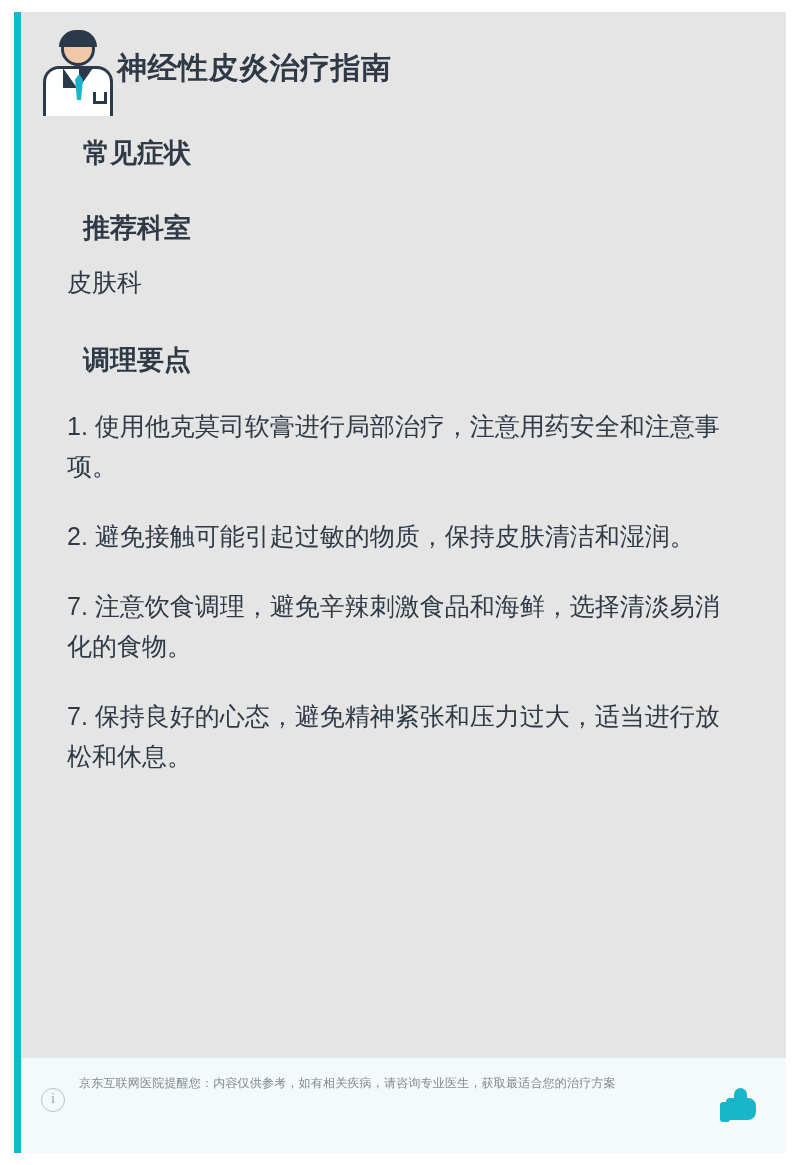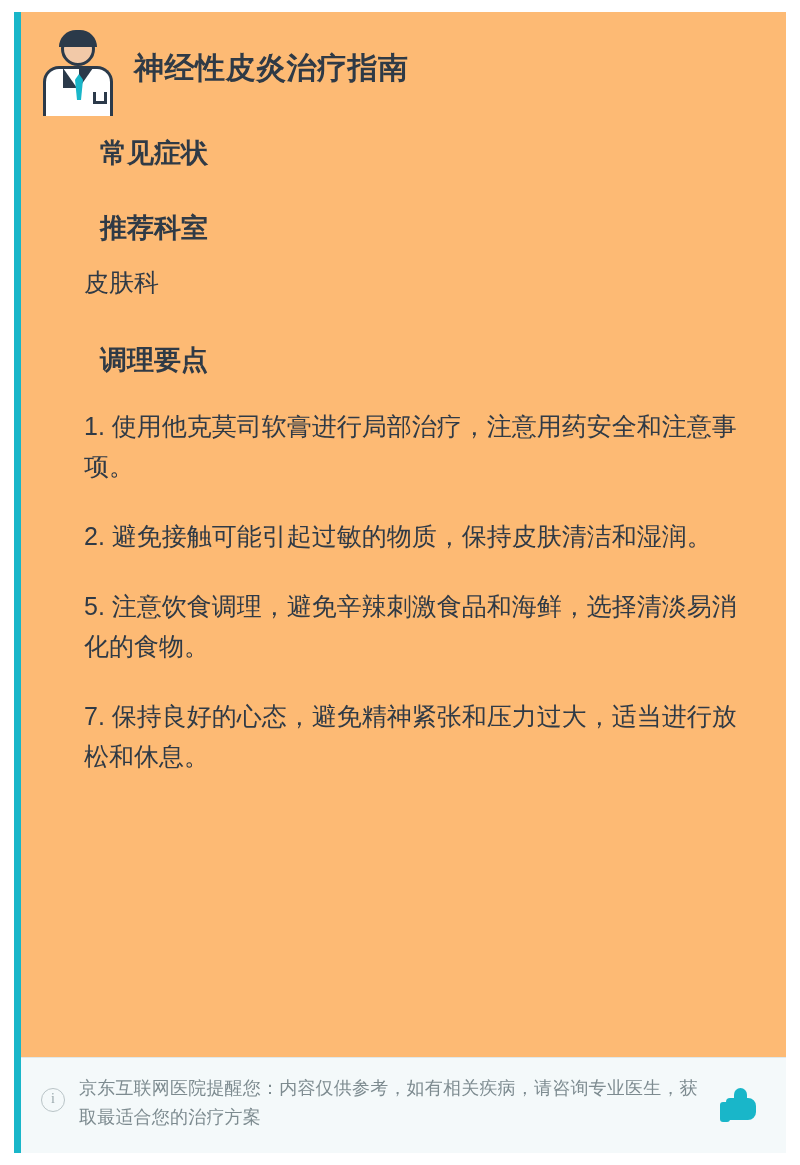--- a/index.html
+++ b/index.html
@@ -18,25 +18,24 @@
     width: 800px;
     height: 1165px;
     background: #ffffff;
     box-sizing: border-box;
     padding: 12px 14px 10px 14px;
   }
   .card {
     position: relative;
     width: 772px;
     height: 1141px;
-    background: #fdba74;
+    background: #e5e5e5;
     border-left: 7px solid #19b6c9;
     box-sizing: border-box;
     overflow: hidden;
-    padding-left: 17px;
   }
   
   .doctor-icon {
     position: absolute;
     left: 14px;
     top: 18px;
     width: 86px;
     height: 86px;
   }
   .doctor-icon .head {
@@ -181,21 +180,21 @@
     color: #9aa8ac;
     font-size: 14px;
     line-height: 20px;
     text-align: center;
     margin-top: 14px;
     font-family: "Liberation Serif", serif;
   }
   .footer-text {
     flex: 1 1 auto;
     padding: 0 10px 0 14px;
-    font-size: 18px;
+    font-size: 12px;
     line-height: 1.62;
     color: #7d8b90;
     letter-spacing: 0.2px;
   }
   .thumb-up {
     flex: 0 0 auto;
     width: 46px;
     height: 46px;
     margin-top: 12px;
     position: relative;
@@ -250,21 +249,21 @@
 
       <h2 class="section-h sec-symptoms-h">常见症状</h2>
 
       <h2 class="section-h sec-dept-h">推荐科室</h2>
       <p class="para sec-dept-p">皮肤科</p>
 
       <h2 class="section-h sec-care-h">调理要点</h2>
       <ul class="steps">
         <li>1. 使用他克莫司软膏进行局部治疗，注意用药安全和注意事项。</li>
         <li>2. 避免接触可能引起过敏的物质，保持皮肤清洁和湿润。</li>
-        <li>5. 注意饮食调理，避免辛辣刺激食品和海鲜，选择清淡易消化的食物。</li>
+        <li>7. 注意饮食调理，避免辛辣刺激食品和海鲜，选择清淡易消化的食物。</li>
         <li>7. 保持良好的心态，避免精神紧张和压力过大，适当进行放松和休息。</li>
       </ul>
     </div>
 
     <div class="footer">
       <div class="info-icon">i</div>
       <div class="footer-text">京东互联网医院提醒您：内容仅供参考，如有相关疾病，请咨询专业医生，获取最适合您的治疗方案</div>
       <div class="thumb-up">
         <div class="t-thumb"></div>
         <div class="t-hand"></div>

